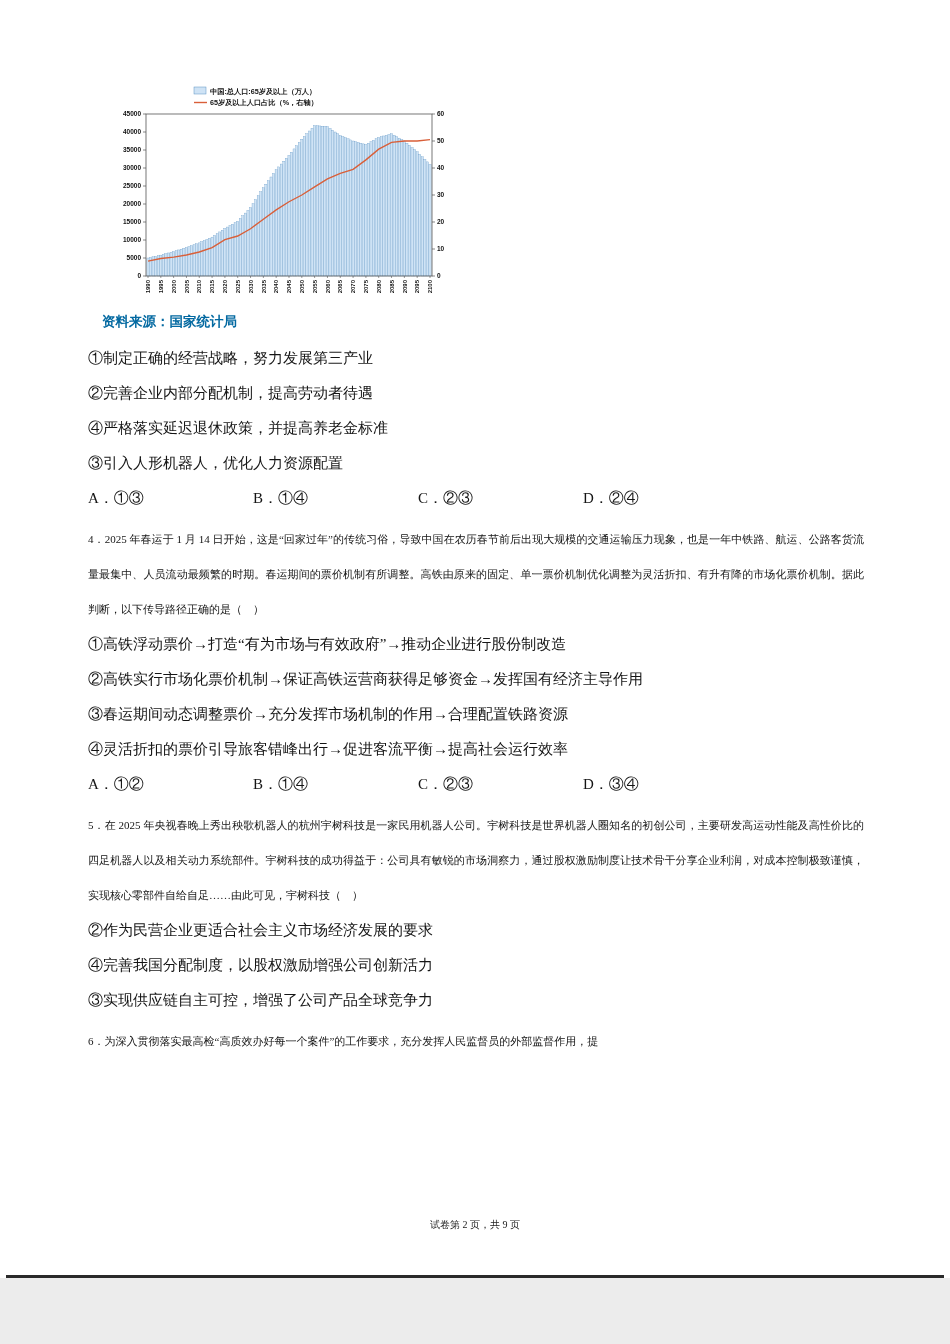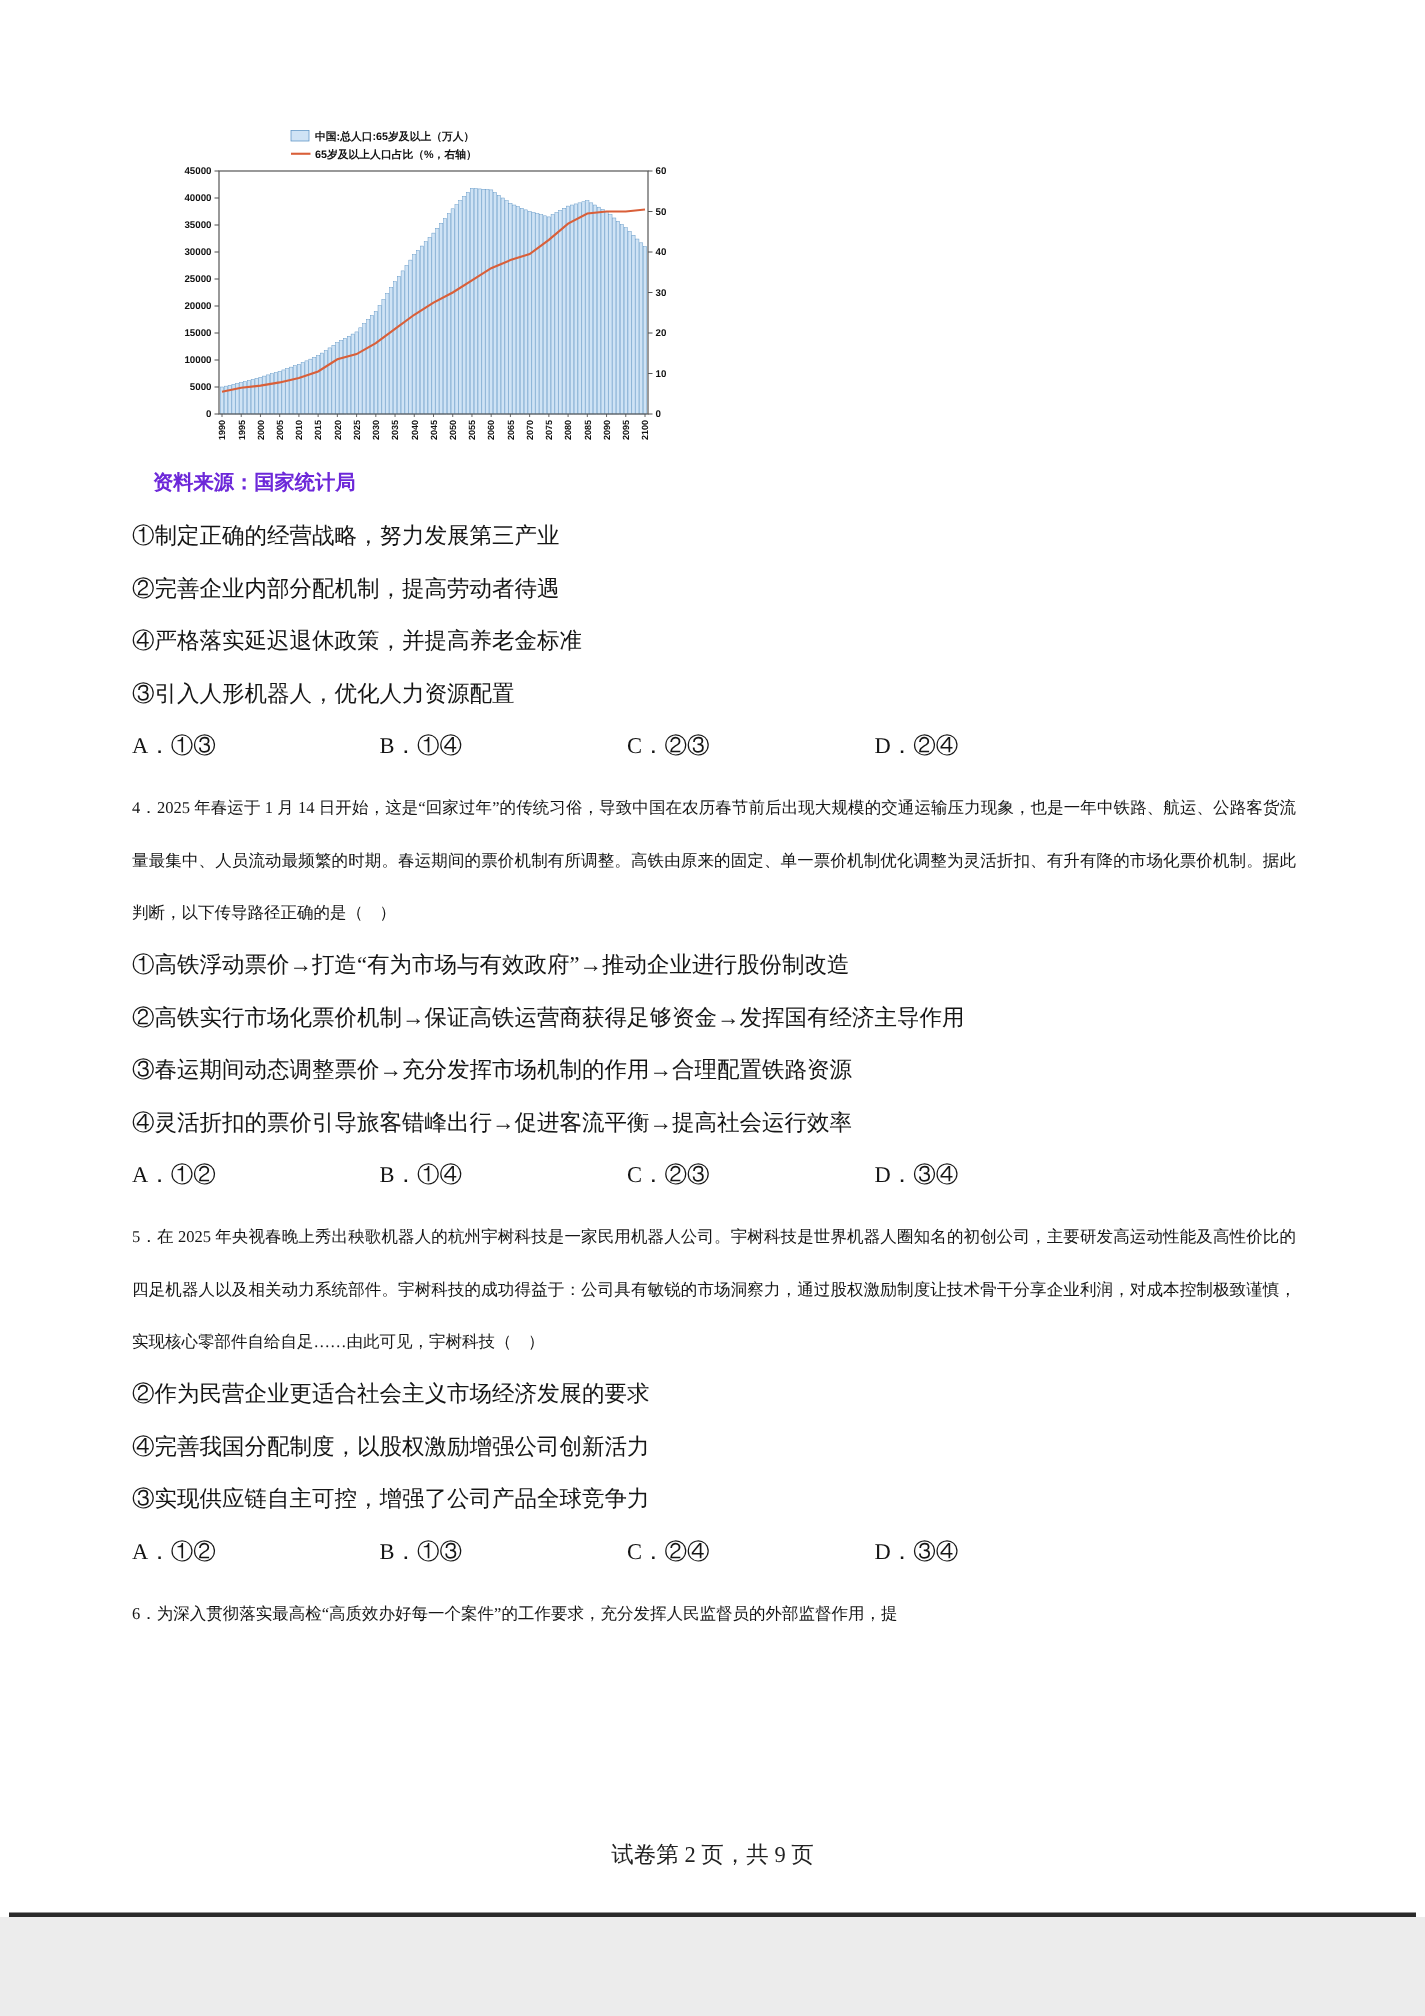--- a/index.html
+++ b/index.html
@@ -3,31 +3,31 @@
 <meta charset="utf-8">
 <style>
   *{box-sizing:border-box;}
   html,body{margin:0;padding:0;}
   body{background:#ececec;}
   .page{width:950px;height:1278px;margin:0 auto;background:#fff;position:relative;
         font-family:"Liberation Serif","DejaVu Serif",serif;color:#151515;overflow:hidden;}
   .content{position:absolute;left:88px;right:86px;top:84px;}
   .chart-wrap{margin-left:14px;width:372px;}
   .chart-wrap svg{display:block;}
-  .chart-source{font-weight:bold;font-size:13.5px;margin-top:3px;color:#6d28d9;
+  .chart-source{font-weight:bold;font-size:13.5px;margin-top:3px;color:#0369a1;
                 font-family:"Liberation Sans","DejaVu Sans",sans-serif;}
   .opt{font-size:15px;line-height:35px;white-space:nowrap;}
   .answers{font-size:15px;line-height:35px;}
   .ans{display:inline-block;width:165px;}
   .ans:last-child{width:auto;}
   .stem{font-size:11px;line-height:35px;text-align:justify;margin:0;}
   .mt6{margin-top:6px;}
   .mt10{margin-top:10px;}
-  .footer{position:absolute;bottom:32px;left:0;width:100%;text-align:center;
-          font-size:15px;color:#222;}
+  .footer{position:absolute;bottom:46px;left:0;width:100%;text-align:center;
+          font-size:10px;color:#222;}
   .scan-edge{position:absolute;bottom:0;left:6px;right:6px;height:3px;background:#2a2a2a;}
 </style>
 </head>
 <body>
 
 <div class="page">
   <div class="content">
 
     <div class="chart-wrap">
       <svg id="pop-chart" viewBox="0 0 372 226" width="372" height="226">
@@ -248,22 +248,19 @@
     <div class="opt">③春运期间动态调整票价→充分发挥市场机制的作用→合理配置铁路资源</div>
     <div class="opt">④灵活折扣的票价引导旅客错峰出行→促进客流平衡→提高社会运行效率</div>
     <div class="answers">
       <span class="ans">A．①②</span><span class="ans">B．①④</span><span class="ans">C．②③</span><span class="ans">D．③④</span>
     </div>
 
     <p class="stem mt6">5．在 2025 年央视春晚上秀出秧歌机器人的杭州宇树科技是一家民用机器人公司。宇树科技是世界机器人圈知名的初创公司，主要研发高运动性能及高性价比的四足机器人以及相关动力系统部件。宇树科技的成功得益于：公司具有敏锐的市场洞察力，通过股权激励制度让技术骨干分享企业利润，对成本控制极致谨慎，实现核心零部件自给自足……由此可见，宇树科技（　）</p>
     <div class="opt">②作为民营企业更适合社会主义市场经济发展的要求</div>
     <div class="opt">④完善我国分配制度，以股权激励增强公司创新活力</div>
     <div class="opt">③实现供应链自主可控，增强了公司产品全球竞争力</div>
-    <div class="answers">
-      <span class="ans">A．①②</span><span class="ans">B．①③</span><span class="ans">C．②④</span><span class="ans">D．③④</span>
-    </div>
 
     <p class="stem mt6">6．为深入贯彻落实最高检“高质效办好每一个案件”的工作要求，充分发挥人民监督员的外部监督作用，提</p>
   </div>
 
   <div class="footer">试卷第 2 页，共 9 页</div>
   <div class="scan-edge"></div>
 </div>
 
 </body></html>

